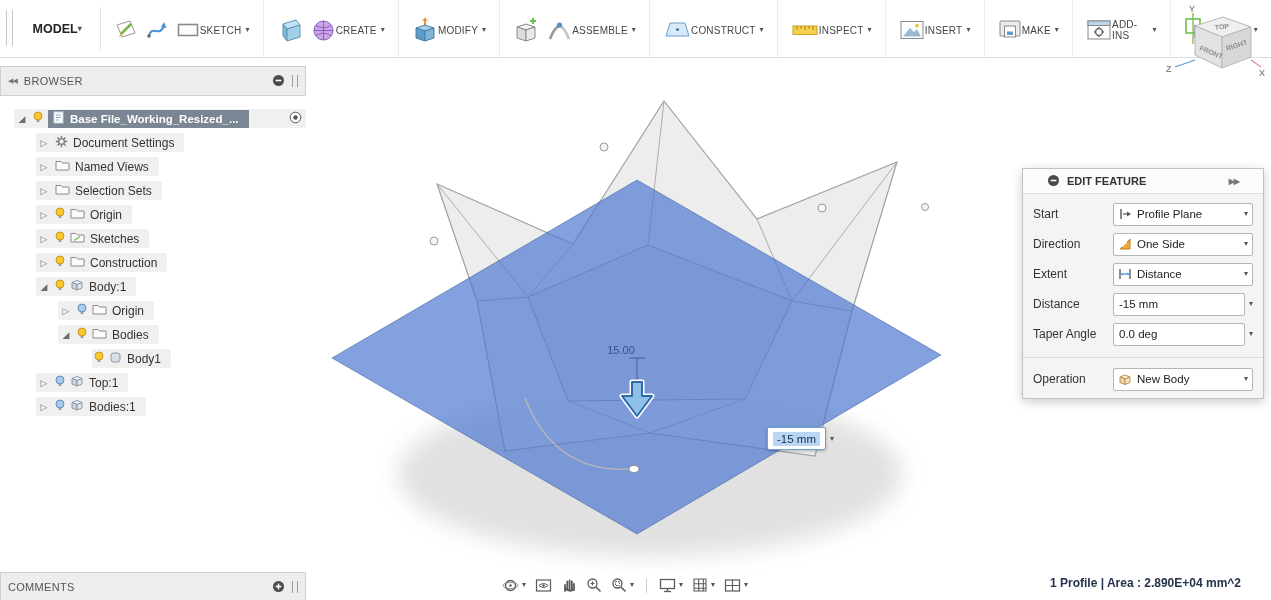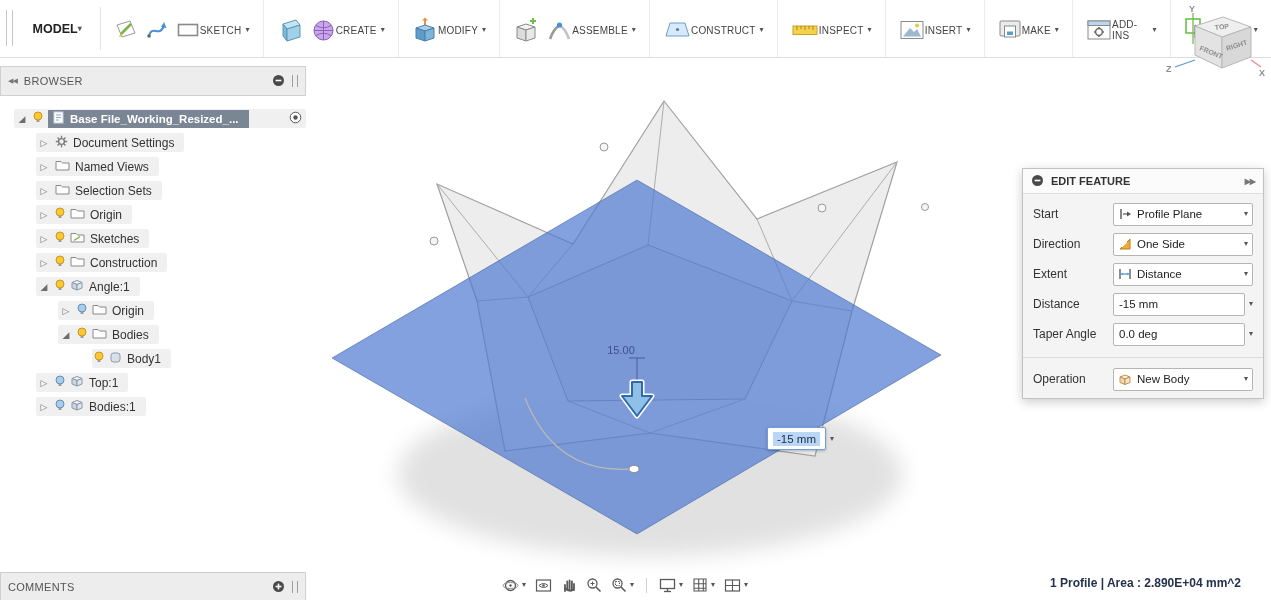--- a/index.html
+++ b/index.html
@@ -45,21 +45,21 @@
   .tri{width:12px;text-align:center;font-size:9px;color:#777}
   .tri.exp{color:#6d6d6d}
   .tlabel{white-space:nowrap}
   #root-row{width:286px;padding-right:4px}
   .sel-chunk{display:flex;align-items:center;gap:5px;background:#7b8695;border-radius:0;color:#fff;
              font-weight:bold;font-size:11.5px;padding:1.5px 10px 1.5px 4px}
 
   
   #edit-feature{position:absolute;left:1022px;top:168px;width:240px;background:#f4f4f4;border:1px solid #c2c2c2;
                 box-shadow:0 3px 10px rgba(0,0,0,.2);z-index:25}
-  .ef-title{height:24px;display:flex;align-items:center;gap:7px;padding:0 8px;background:#fbfbfb;border-bottom:1px solid #ddd;
+  .ef-title{height:24px;display:flex;align-items:center;gap:7px;padding:0 24px;background:#fbfbfb;border-bottom:1px solid #ddd;
             font-size:11px;font-weight:bold;color:#333}
   .ef-title .hdr-spacer{flex:1}
   .ef-body{padding:5px 0 4px 0}
   .ef-row{height:30px;display:flex;align-items:center;padding:0 10px}
   .ef-label{width:80px;font-size:12px;color:#333;flex:0 0 auto}
   .ef-dd{margin-left:auto;width:138px;height:21px;background:#fff;border:1px solid #b5b5b5;border-radius:2px;
          display:flex;align-items:center;gap:5px;padding:0 4px;font-size:11.5px;color:#222}
   .ef-dd .caret{margin-left:auto}
   .ef-input{margin-left:auto;width:122px;height:21px;background:#fff;border:1px solid #b5b5b5;border-radius:2px;
             display:flex;align-items:center;padding:0 5px;font-size:11.5px;color:#222}
@@ -448,21 +448,21 @@
       <span class="tri exp">◢</span>
       <span><svg width="10" height="12">
             <circle cx="5" cy="5" r="4" fill="#f9c833" stroke="#c9981f"></circle>
             <rect x="3.6" y="9" width="2.8" height="2" fill="#9a9a9a"></rect>
           </svg></span>
       <span><svg width="14" height="14" viewBox="0 0 14 14">
             <polygon points="2,4.5 7,2.5 12,4.5 7,6.5" fill="#f0f4f8" stroke="#8a98a8"></polygon>
             <polygon points="2,4.5 7,6.5 7,12 2,10" fill="#ccd6e0" stroke="#8a98a8"></polygon>
             <polygon points="7,6.5 12,4.5 12,10 7,12" fill="#dde5ec" stroke="#8a98a8"></polygon>
           </svg></span>
-      <span class="tlabel">Angle:1</span>
+      <span class="tlabel">Body:1</span>
     </div>
 
     <div class="tree-row" style="margin-left:58px">
       <span class="tri">▷</span>
       <span><svg width="10" height="12">
             <circle cx="5" cy="5" r="4" fill="#a9cceb" stroke="#6090b8"></circle>
             <rect x="3.6" y="9" width="2.8" height="2" fill="#9a9a9a"></rect>
           </svg></span>
       <span><svg width="15" height="12" viewBox="0 0 15 12">
             <path d="M1,2.5 L6,2.5 L7.5,4 L14,4 L14,11 L1,11 Z" fill="#fdfdfd" stroke="#8a8a8a"></path>

